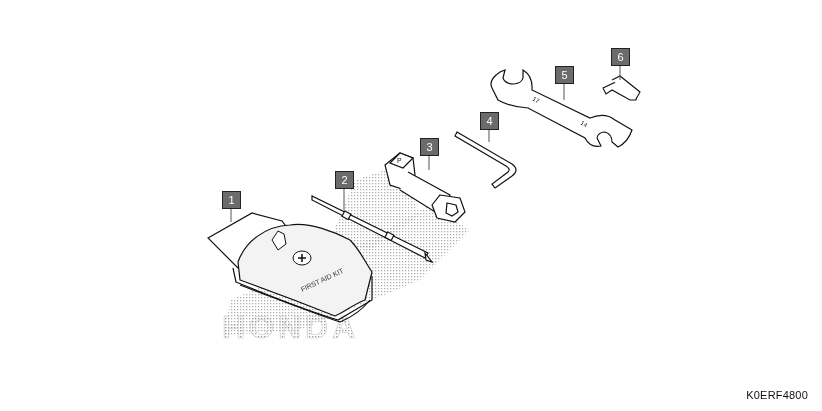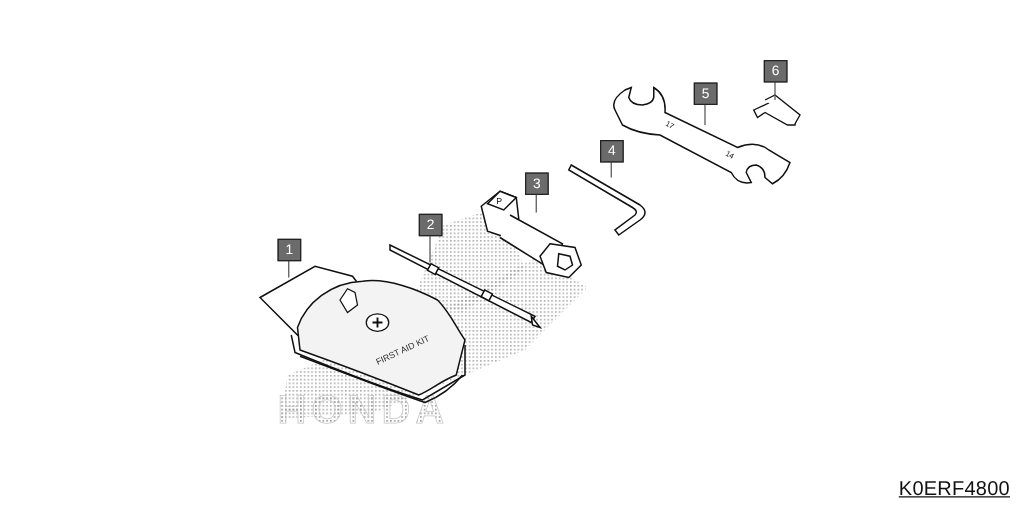--- a/index.html
+++ b/index.html
@@ -2,21 +2,21 @@
 <html><head>
 <meta charset="utf-8">
 <style>
   html, body { margin: 0; padding: 0; background: #ffffff; }
   body { width: 822px; height: 411px; position: relative; overflow: hidden;
          font-family: "Liberation Sans", sans-serif; }
   #diagram { position: absolute; left: 0; top: 0; width: 822px; height: 411px; }
   .callout { position: absolute; width: 17px; height: 16px; background: #6b6b6b;
              border: 1px solid #222; color: #ffffff; font-size: 11px; line-height: 16px;
              text-align: center; box-sizing: content-box; cursor: pointer; }
-  .part-code { position: absolute; right: 14px; bottom: 10px; font-size: 16px; color: #111; letter-spacing: 0.2px; text-decoration: underline; }
+  .part-code { position: absolute; right: 14px; bottom: 10px; font-size: 11px; color: #111; letter-spacing: 0.2px; }
 </style>
 </head>
 <body>
 
 <div id="diagram">
   <svg width="822" height="411" viewBox="0 0 822 411">
     <defs>
       <pattern id="dots" width="3" height="3" patternUnits="userSpaceOnUse">
         <rect x="0" y="0" width="1.3" height="1.3" fill="#9a9a9a"></rect>
       </pattern>

